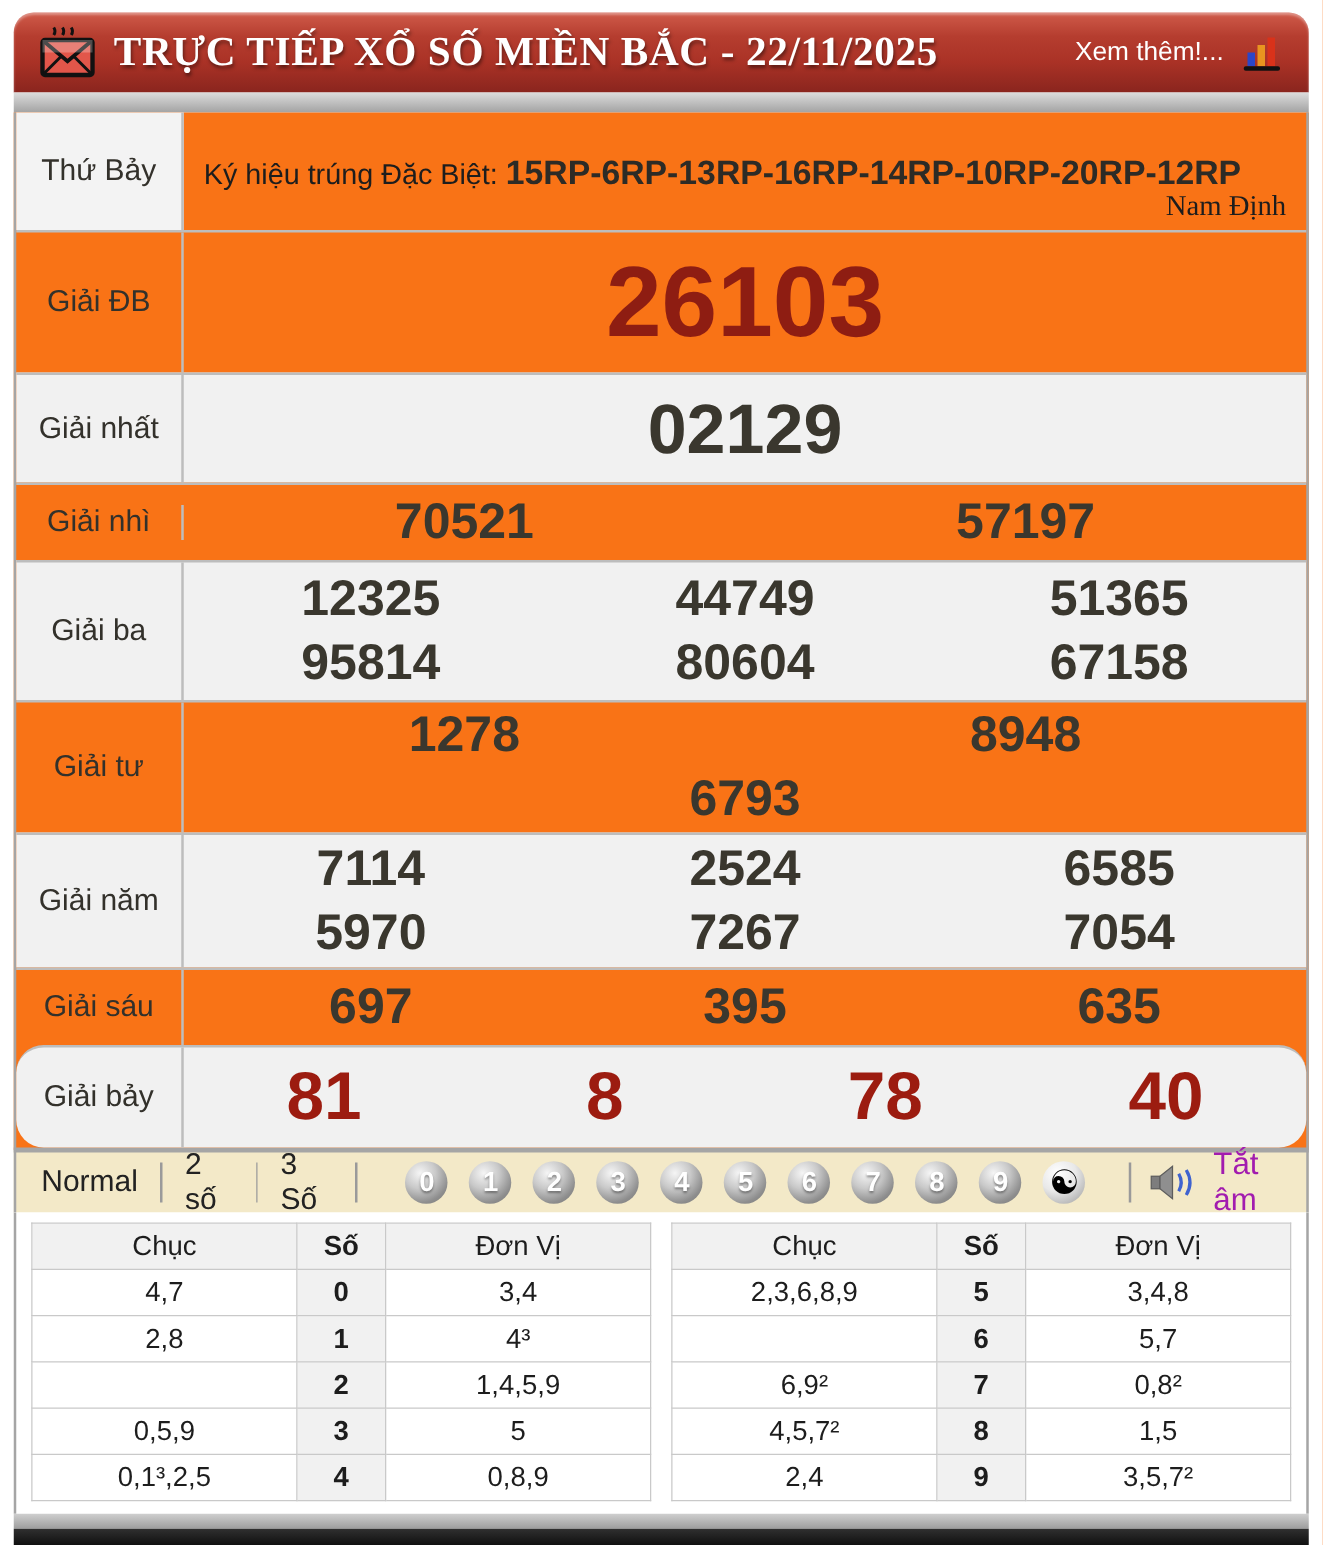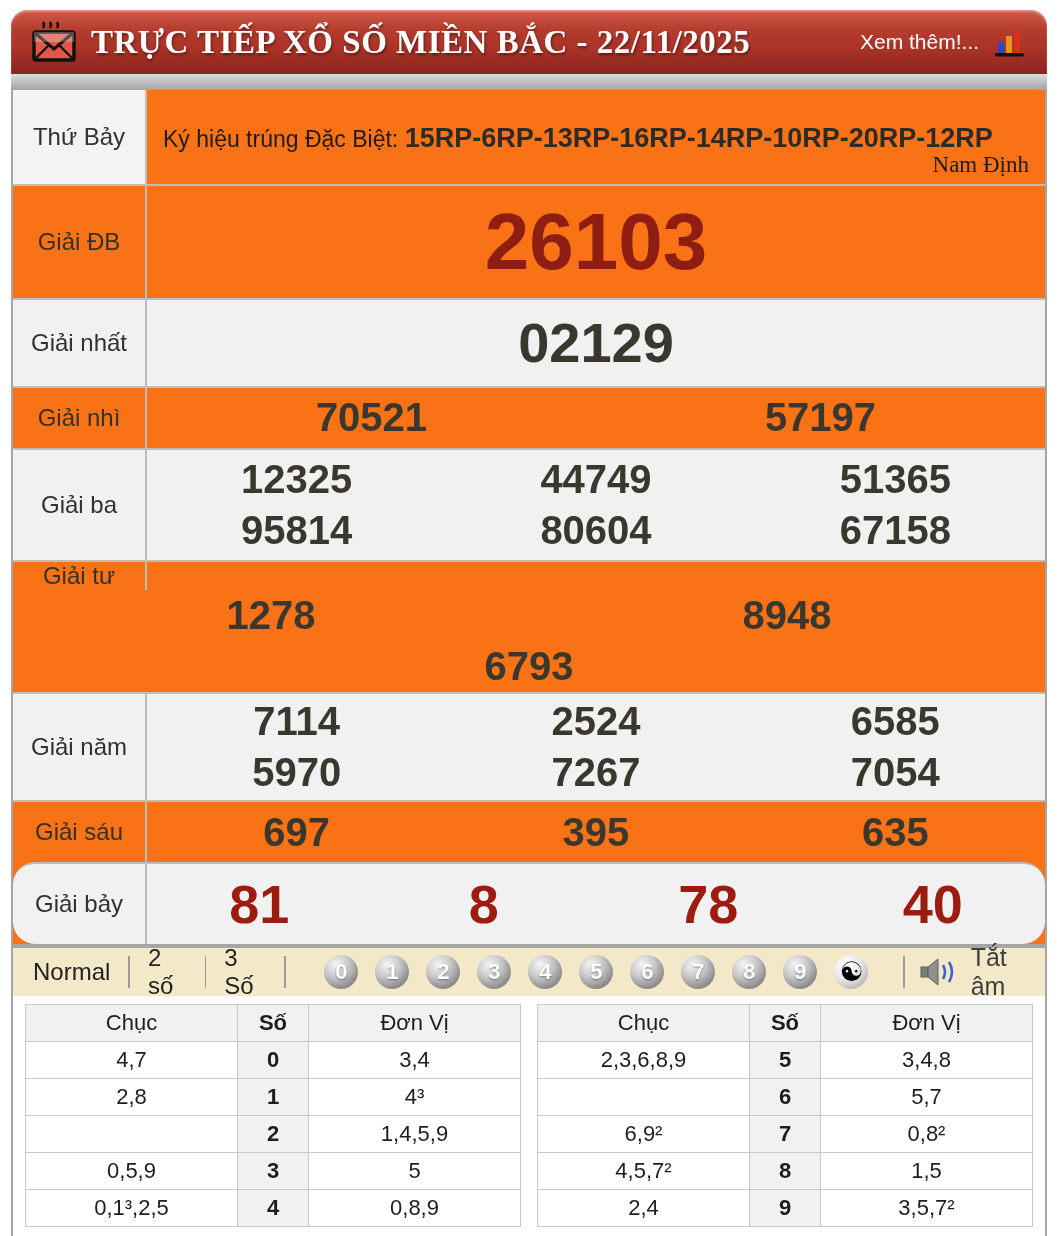--- a/index.html
+++ b/index.html
@@ -24,23 +24,23 @@
   .prow.alt{background:#f1f1f1;}
   .plabel{width:132px;min-width:132px;border-right:2px solid #bdbdbd;display:flex;
           align-items:center;justify-content:center;font-size:24px;color:#33312b;}
   .plabel.tint{background:#f3f3f3;}
   .pcontent{flex:1;display:flex;flex-direction:column;justify-content:center;position:relative;}
   .pline{display:flex;}
   .pline .num{flex:1;text-align:center;font-weight:bold;color:#3a372e;font-size:40px;line-height:1.28;}
   .r-info{min-height:94px;}
   .r-db{min-height:112px;}   .r-db .num{font-size:80px;color:#8e1d12;line-height:1.1;}
   .r-first{min-height:86px;} .r-first .num{font-size:56px;}
-  .r-nhi{min-height:60px;}
+  .r-nhi{min-height:60px;align-items:center;}
   .r-ba{min-height:110px;}
-  .r-tu{min-height:104px;flex-direction:column;}
+  .r-tu{min-height:104px;}
   .r-nam{min-height:106px;}
   .r-sau{min-height:60px;}
   .r-bay{min-height:80px;border-radius:22px;}   .r-bay .num{font-size:54px;color:#9c1c10;}
 
   .info-cell{padding:10px 16px 8px;font-size:23px;color:#1d1d1d;display:block;}
   .info-code{font-weight:bold;font-size:27px;color:#2d2b26;}
   .province{position:absolute;right:16px;bottom:6px;font-family:"Liberation Serif",serif;
             font-size:23px;color:#1d1d1d;}
 
   
@@ -49,21 +49,21 @@
   .mode{font-size:24px;color:#222;cursor:pointer;padding:0 4px;}
   .vsep{width:2px;height:32px;background:#9a9a9a;margin:0 14px;}
   .balls{display:flex;align-items:center;margin-left:16px;}
   .ball{width:34px;height:34px;border-radius:50%;margin:0 8.5px;display:flex;align-items:center;
         justify-content:center;color:#fff;font-weight:bold;font-size:22px;cursor:pointer;
         background:radial-gradient(circle at 35% 28%,#f5f5f5 0%,#c9c9c9 38%,#8e8e8e 72%,#747474 100%);
         text-shadow:0 1px 2px rgba(0,0,0,.4);}
   .ball.yy{color:#000;font-size:27px;font-weight:normal;text-shadow:none;
         background:radial-gradient(circle at 35% 28%,#ffffff 0%,#e8e8e8 45%,#9a9a9a 100%);}
   .mute-wrap{display:flex;align-items:center;cursor:pointer;}
-  .mute-label{color:#404040;font-size:25px;margin-left:10px;}
+  .mute-label{color:#a21caf;font-size:25px;margin-left:10px;}
 
   
   .stats{background:#fff;border-left:2px solid #a5a5a5;border-right:2px solid #a5a5a5;
          padding:8px 10px 10px;display:flex;justify-content:center;gap:16px;}
   table.stat{border-collapse:collapse;width:496px;font-size:22px;color:#1d1d1d;table-layout:fixed;}
   .stat th,.stat td{border:1px solid #c9c9c9;text-align:center;height:36px;padding:0 4px;}
   .stat th{font-weight:normal;background:#f1f1f1;}
   .stat th.so-h{font-weight:bold;width:62px;}
   .stat td.so{background:#f1f1f1;font-weight:bold;width:62px;}
   .stat col.c1{width:212px;} .stat col.c3{width:212px;}

